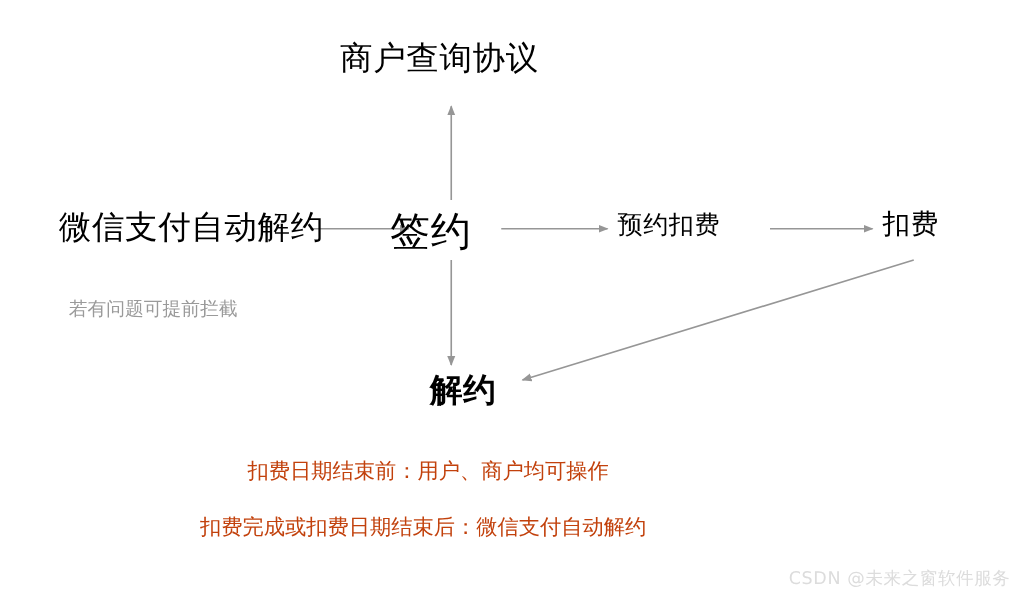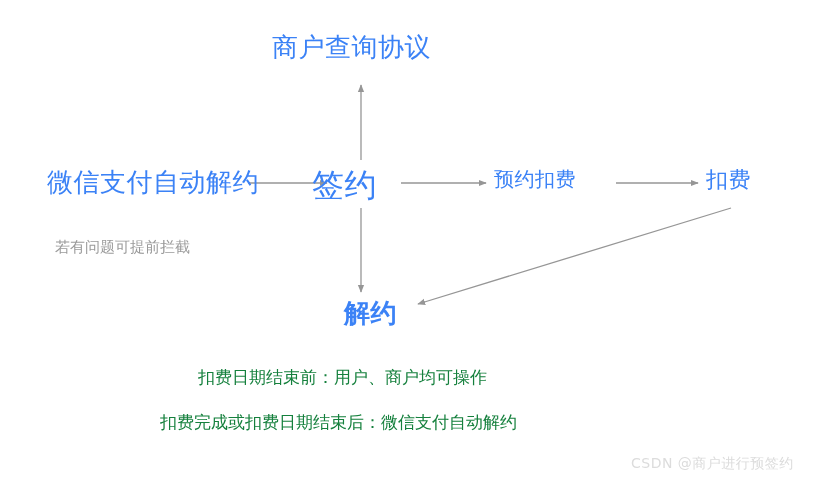--- a/index.html
+++ b/index.html
@@ -17,21 +17,21 @@
   }
   #canvas {
     position: absolute;
     left: 0; top: 0;
     width: 820px;
     height: 482px;
   }
   .node {
     position: absolute;
     white-space: nowrap;
-    color: #3b82f6;
+    color: #000000;
     font-weight: 400;
     line-height: 1;
   }
   .node-title {
     font-size: 26px;
     left: 272px;
     top: 34px;
     letter-spacing: 0.5px;
   }
   .node-presign {
@@ -70,21 +70,21 @@
     left: 55px;
     top: 240px;
     font-size: 15px;
     color: #9a9a9a;
     white-space: nowrap;
     line-height: 1;
   }
   .caption {
     position: absolute;
     font-size: 17px;
-    color: #15803d;
+    color: #c2410c;
     white-space: nowrap;
     line-height: 1;
   }
   .caption-1 {
     left: 198px;
     top: 369px;
   }
   .caption-2 {
     left: 160px;
     top: 414px;
@@ -134,13 +134,13 @@
 <div class="node node-presched">预约扣费</div>
 
 <div class="node node-charge">扣费</div>
 
 <div class="node node-cancel">解约</div>
 
 <div class="caption caption-1">扣费日期结束前：用户、商户均可操作</div>
 
 <div class="caption caption-2">扣费完成或扣费日期结束后：微信支付自动解约</div>
 
-<div class="watermark">CSDN @商户进行预签约</div>
+<div class="watermark">CSDN @未来之窗软件服务</div>
 
 </body></html>

